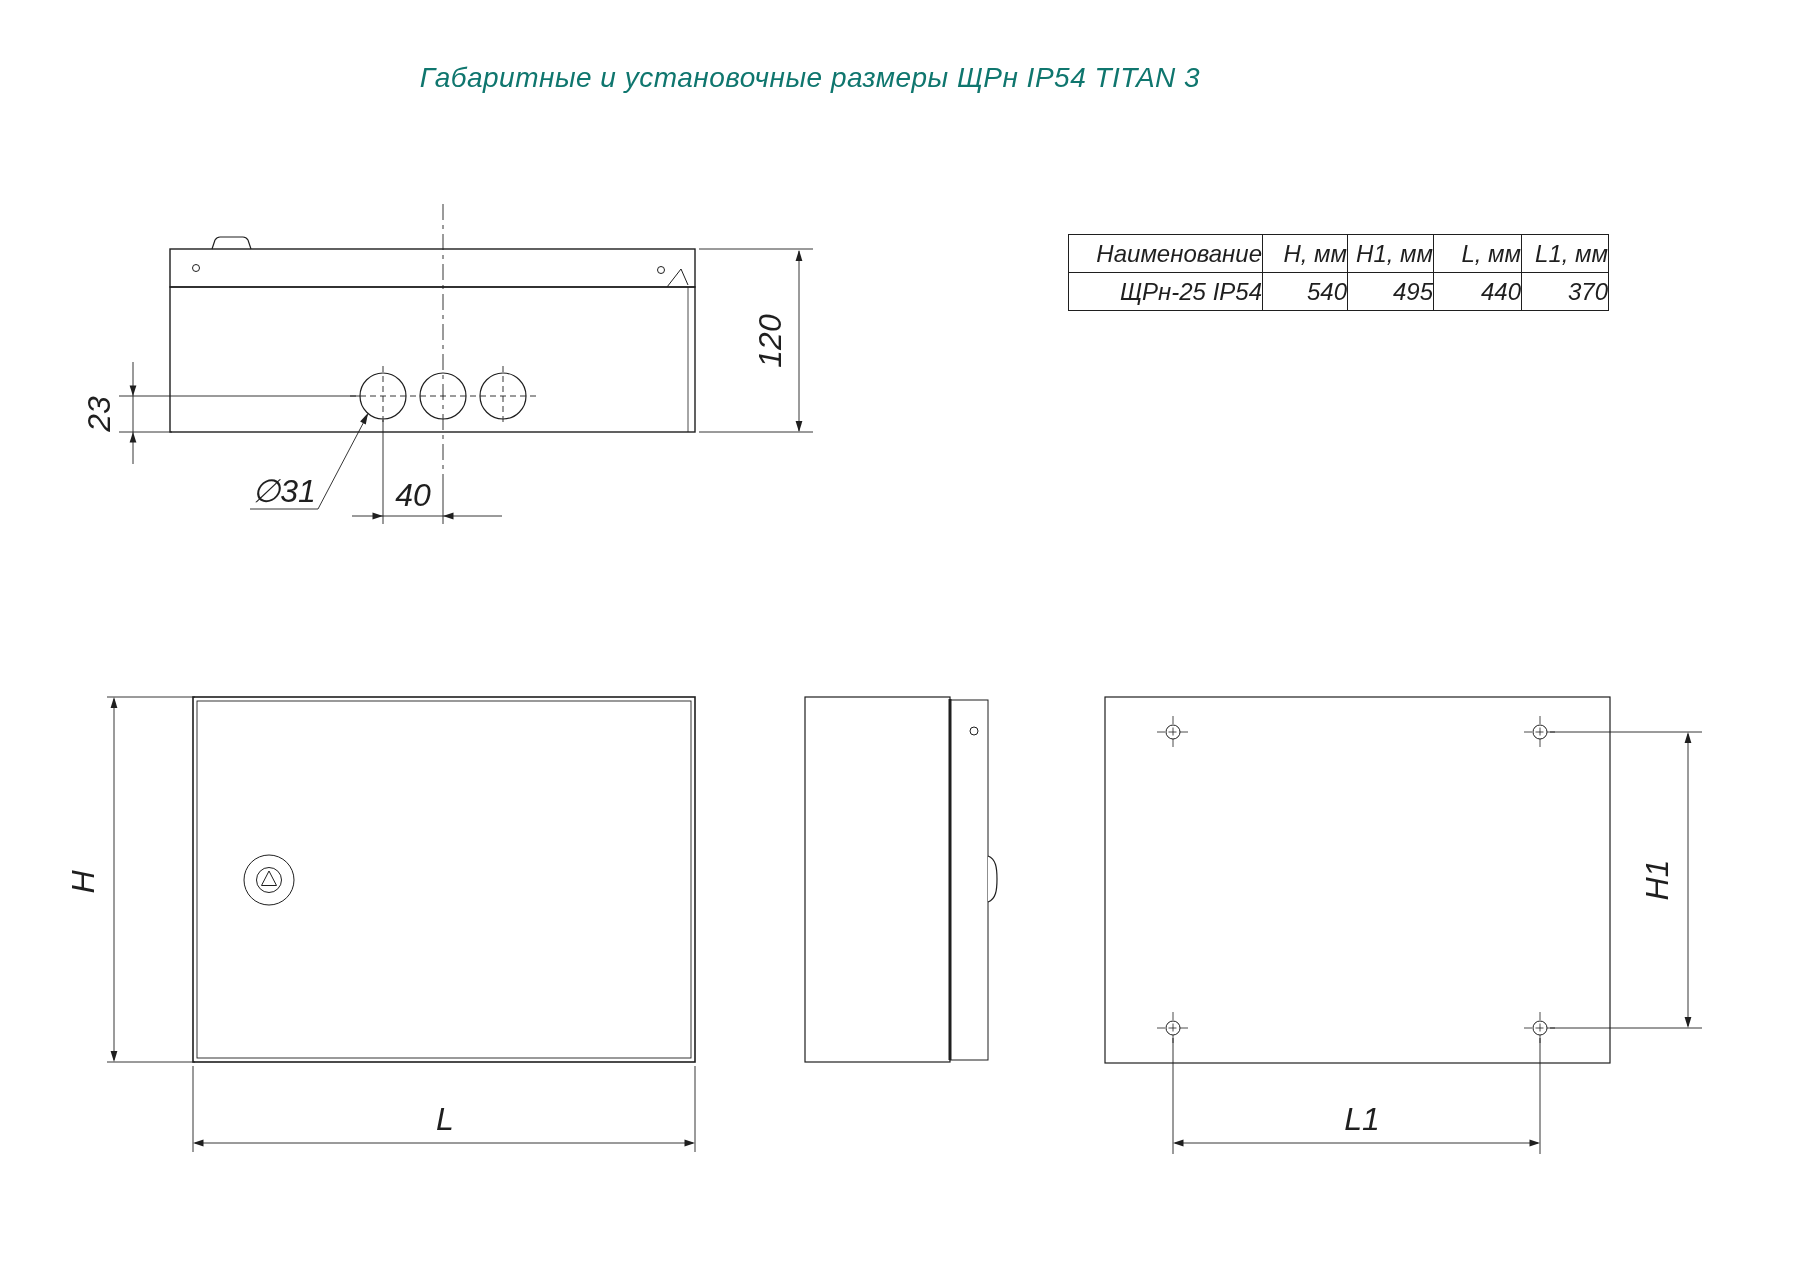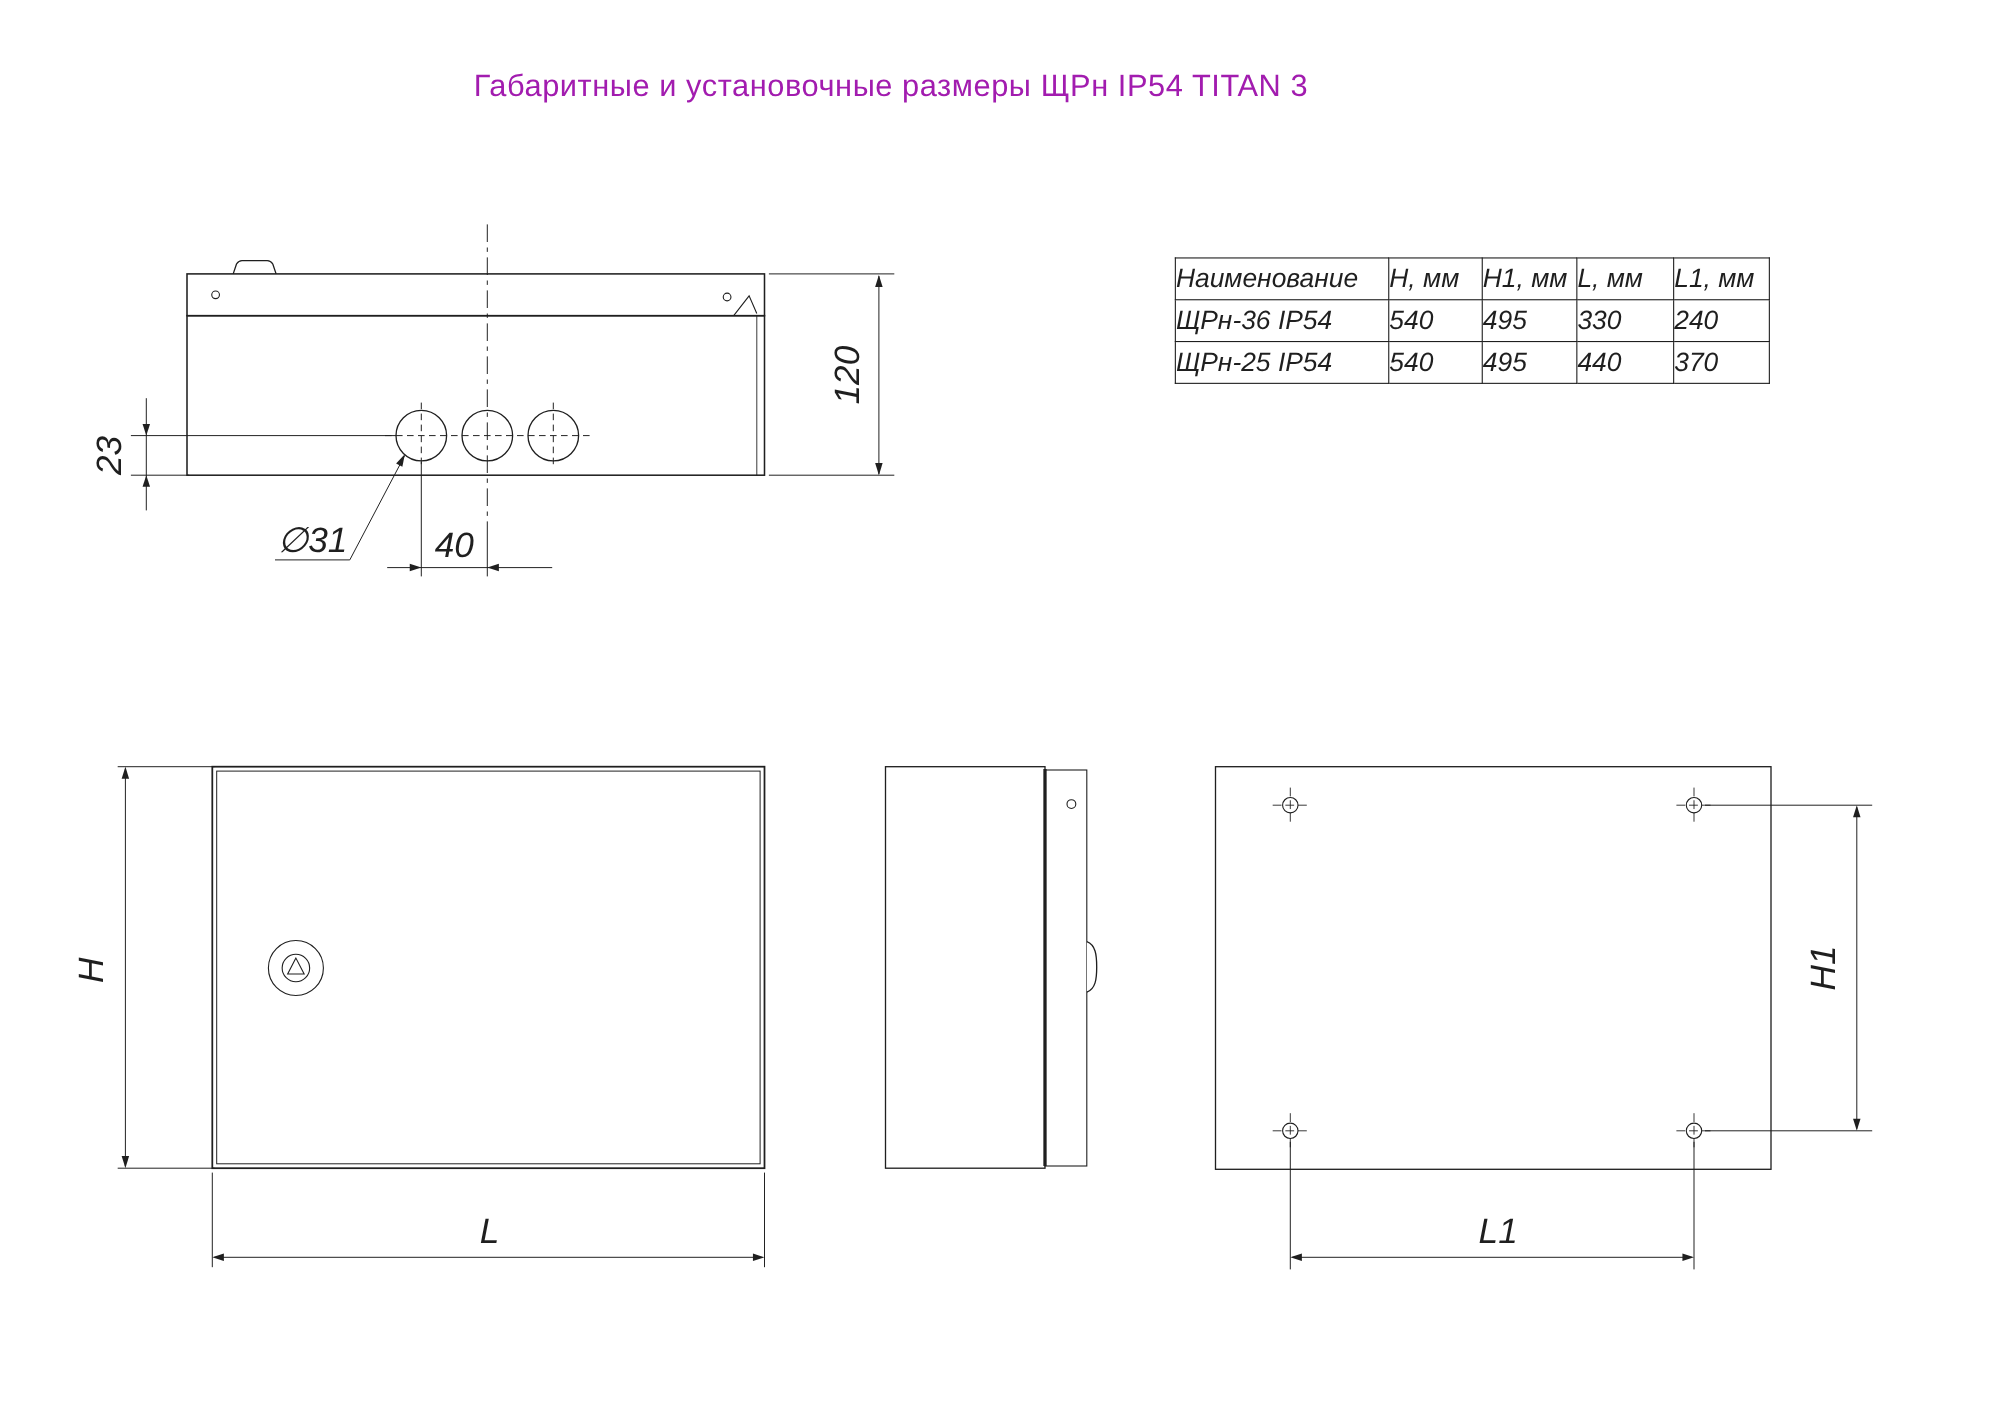--- a/index.html
+++ b/index.html
@@ -1,22 +1,22 @@
 <!DOCTYPE html>
 <html><head>
 <meta charset="utf-8">
 <style>
   html,body{margin:0;padding:0;background:#fff;}
   #canvas{position:relative;width:1809px;height:1279px;background:#fff;overflow:hidden;
           font-family:"Liberation Sans",sans-serif;color:#1f1f1f;}
   #drawing{position:absolute;left:0;top:0;}
   .title{position:absolute;left:405px;top:62px;width:810px;text-align:center;
-         font-size:28px;letter-spacing:.5px;color:#a21caf;white-space:nowrap;}
+         font-style:italic;font-size:28px;letter-spacing:.5px;color:#0f766e;white-space:nowrap;}
   .dim-table{position:absolute;left:1068px;top:234px;border-collapse:collapse;table-layout:fixed;}
-  .dim-table td{border:1.3px solid #1f1f1f;height:37px;padding:0;text-align:left;
+  .dim-table td{border:1.3px solid #1f1f1f;height:37px;padding:0;text-align:right;
                 vertical-align:middle;font-style:italic;font-size:24px;color:#1f1f1f;white-space:nowrap;}
   .c0{width:193px}.c1{width:84px}.c2{width:85px}.c3{width:87px}.c4{width:86px}
   svg text{font-family:"Liberation Sans",sans-serif;font-style:italic;fill:#1f1f1f;}
   .dim-label{font-size:32px;}
   .ln{stroke:#1f1f1f;fill:none;}
   .arr{fill:#1f1f1f;stroke:none;}
 </style>
 </head>
 <body>
 
@@ -159,27 +159,20 @@
   <table class="dim-table">
     <tbody>
         <tr>
       <td class="c0">Наименование</td>
       <td class="c1">H, мм</td>
       <td class="c2">H1, мм</td>
       <td class="c3">L, мм</td>
       <td class="c4">L1, мм</td>
     </tr>
     <tr>
-      <td>ЩРн-36 IP54</td>
-      <td>540</td>
-      <td>495</td>
-      <td>330</td>
-      <td>240</td>
-    </tr>
-    <tr>
       <td>ЩРн-25 IP54</td>
       <td>540</td>
       <td>495</td>
       <td>440</td>
       <td>370</td>
     </tr>
   </tbody>
     </table>
 
 </div>

